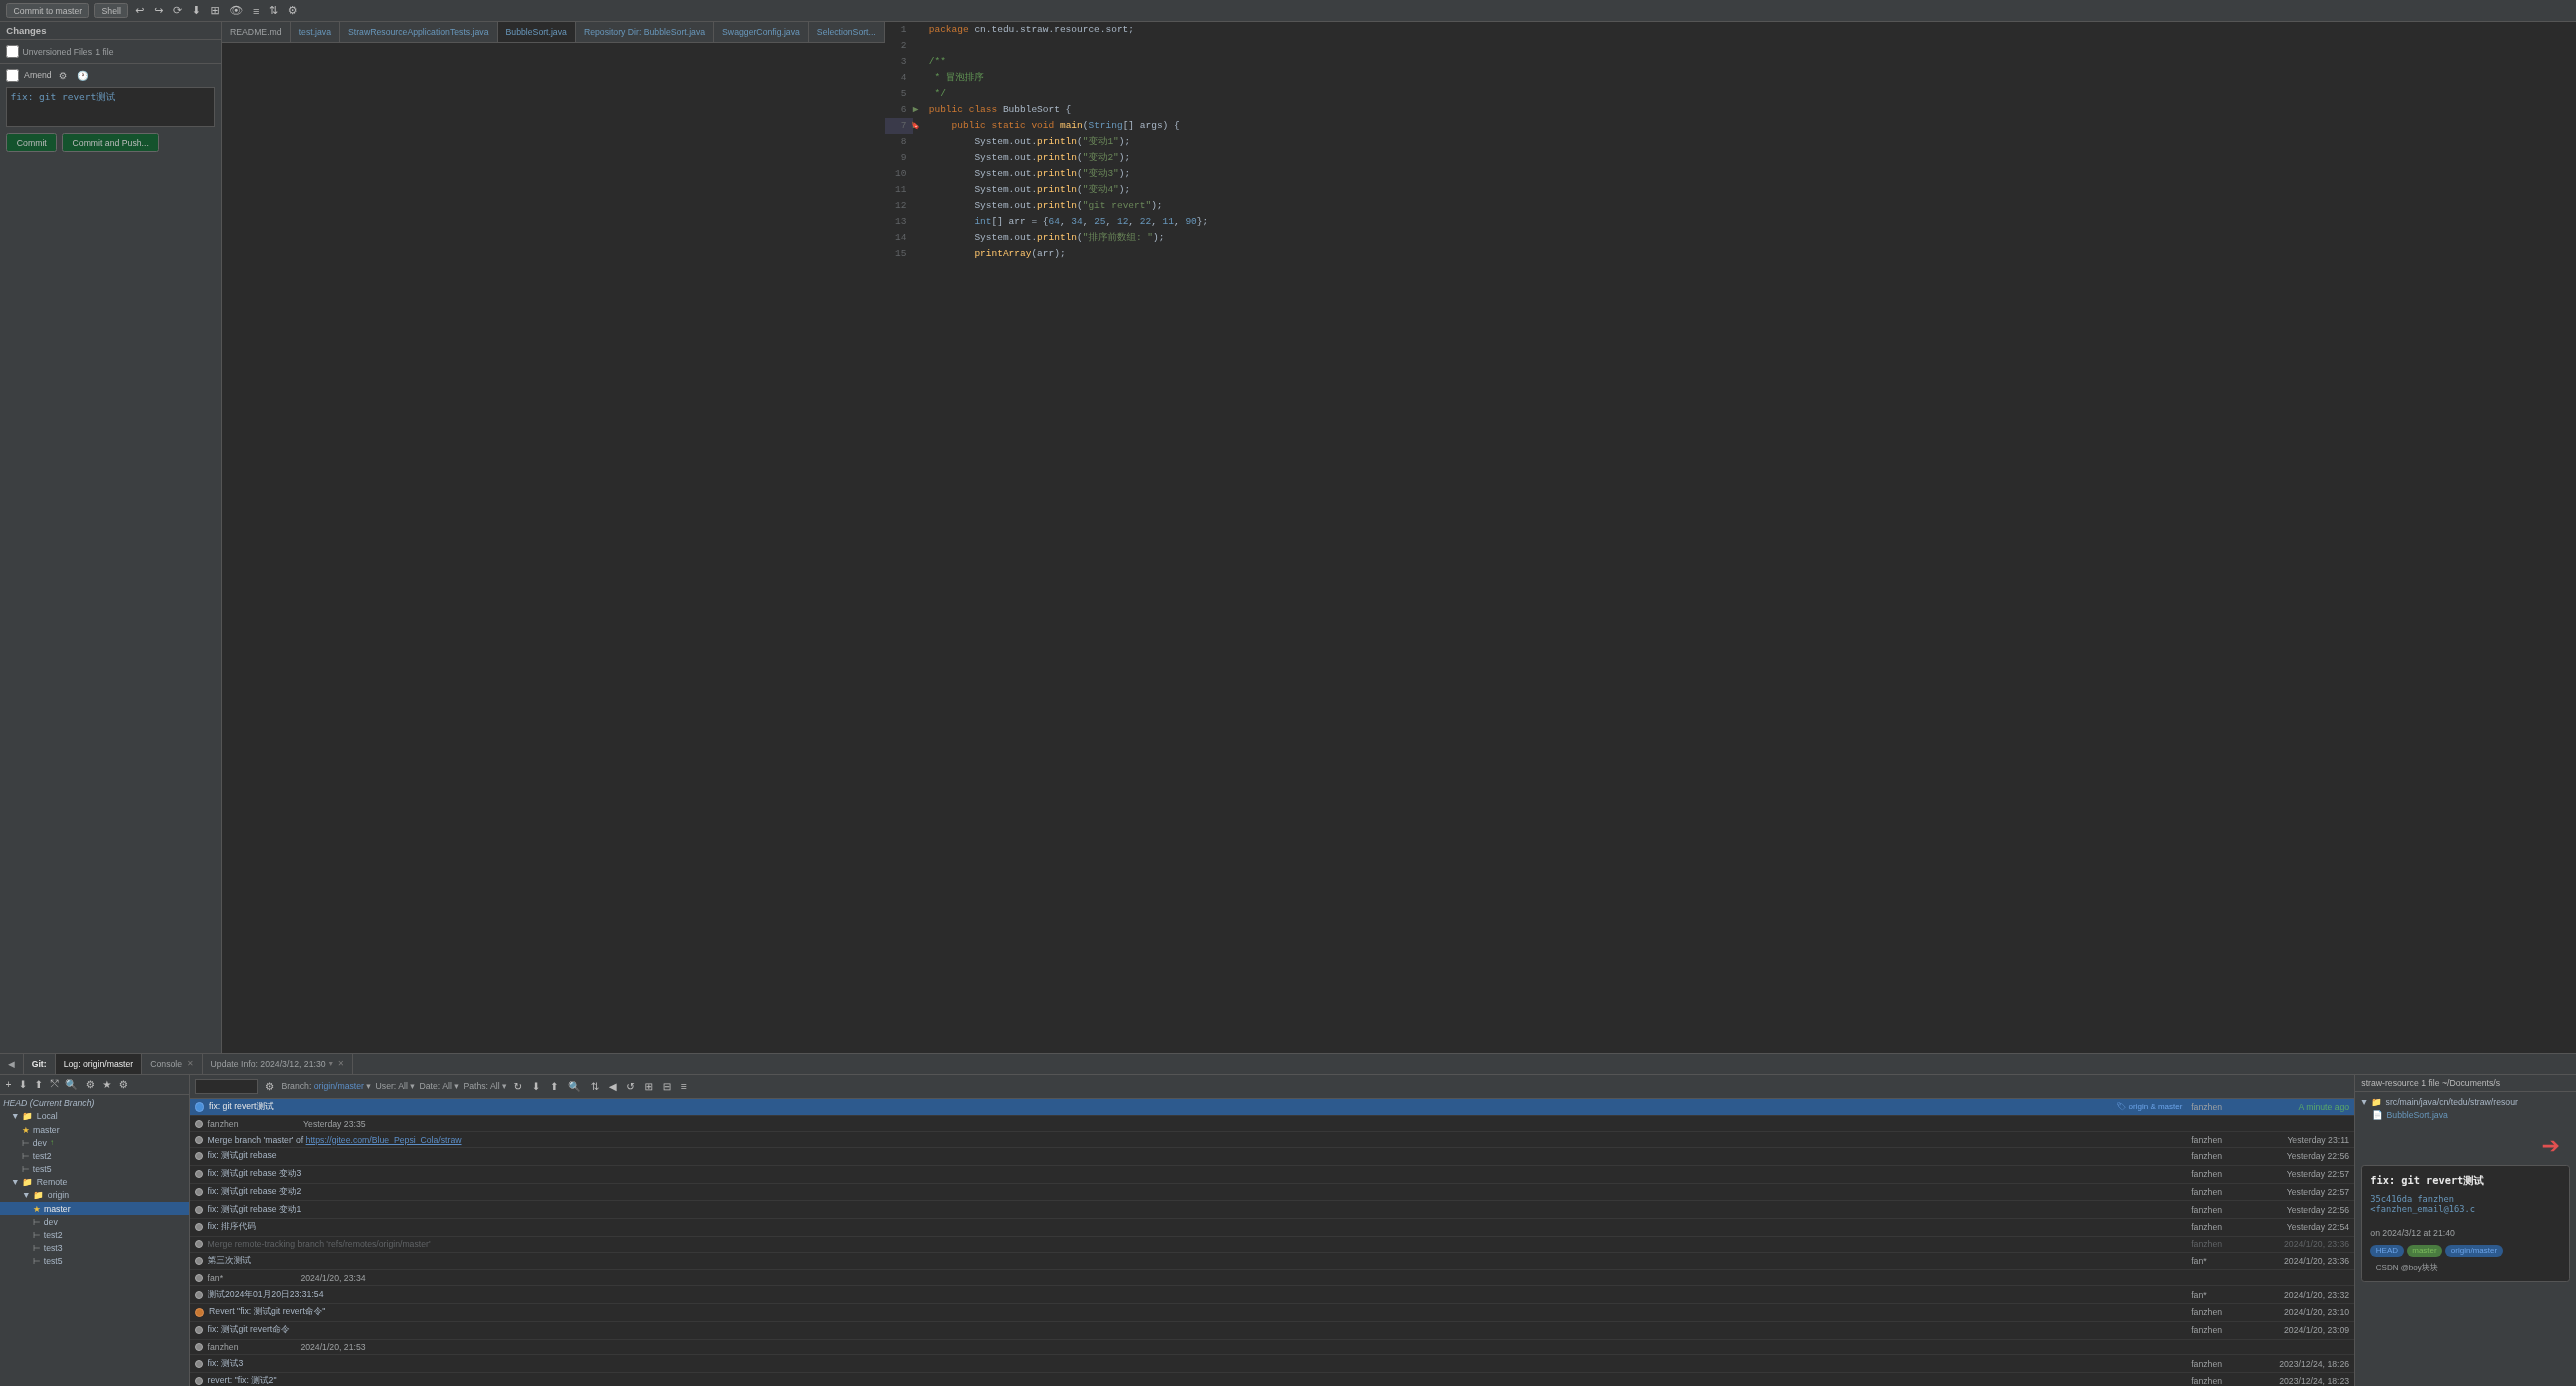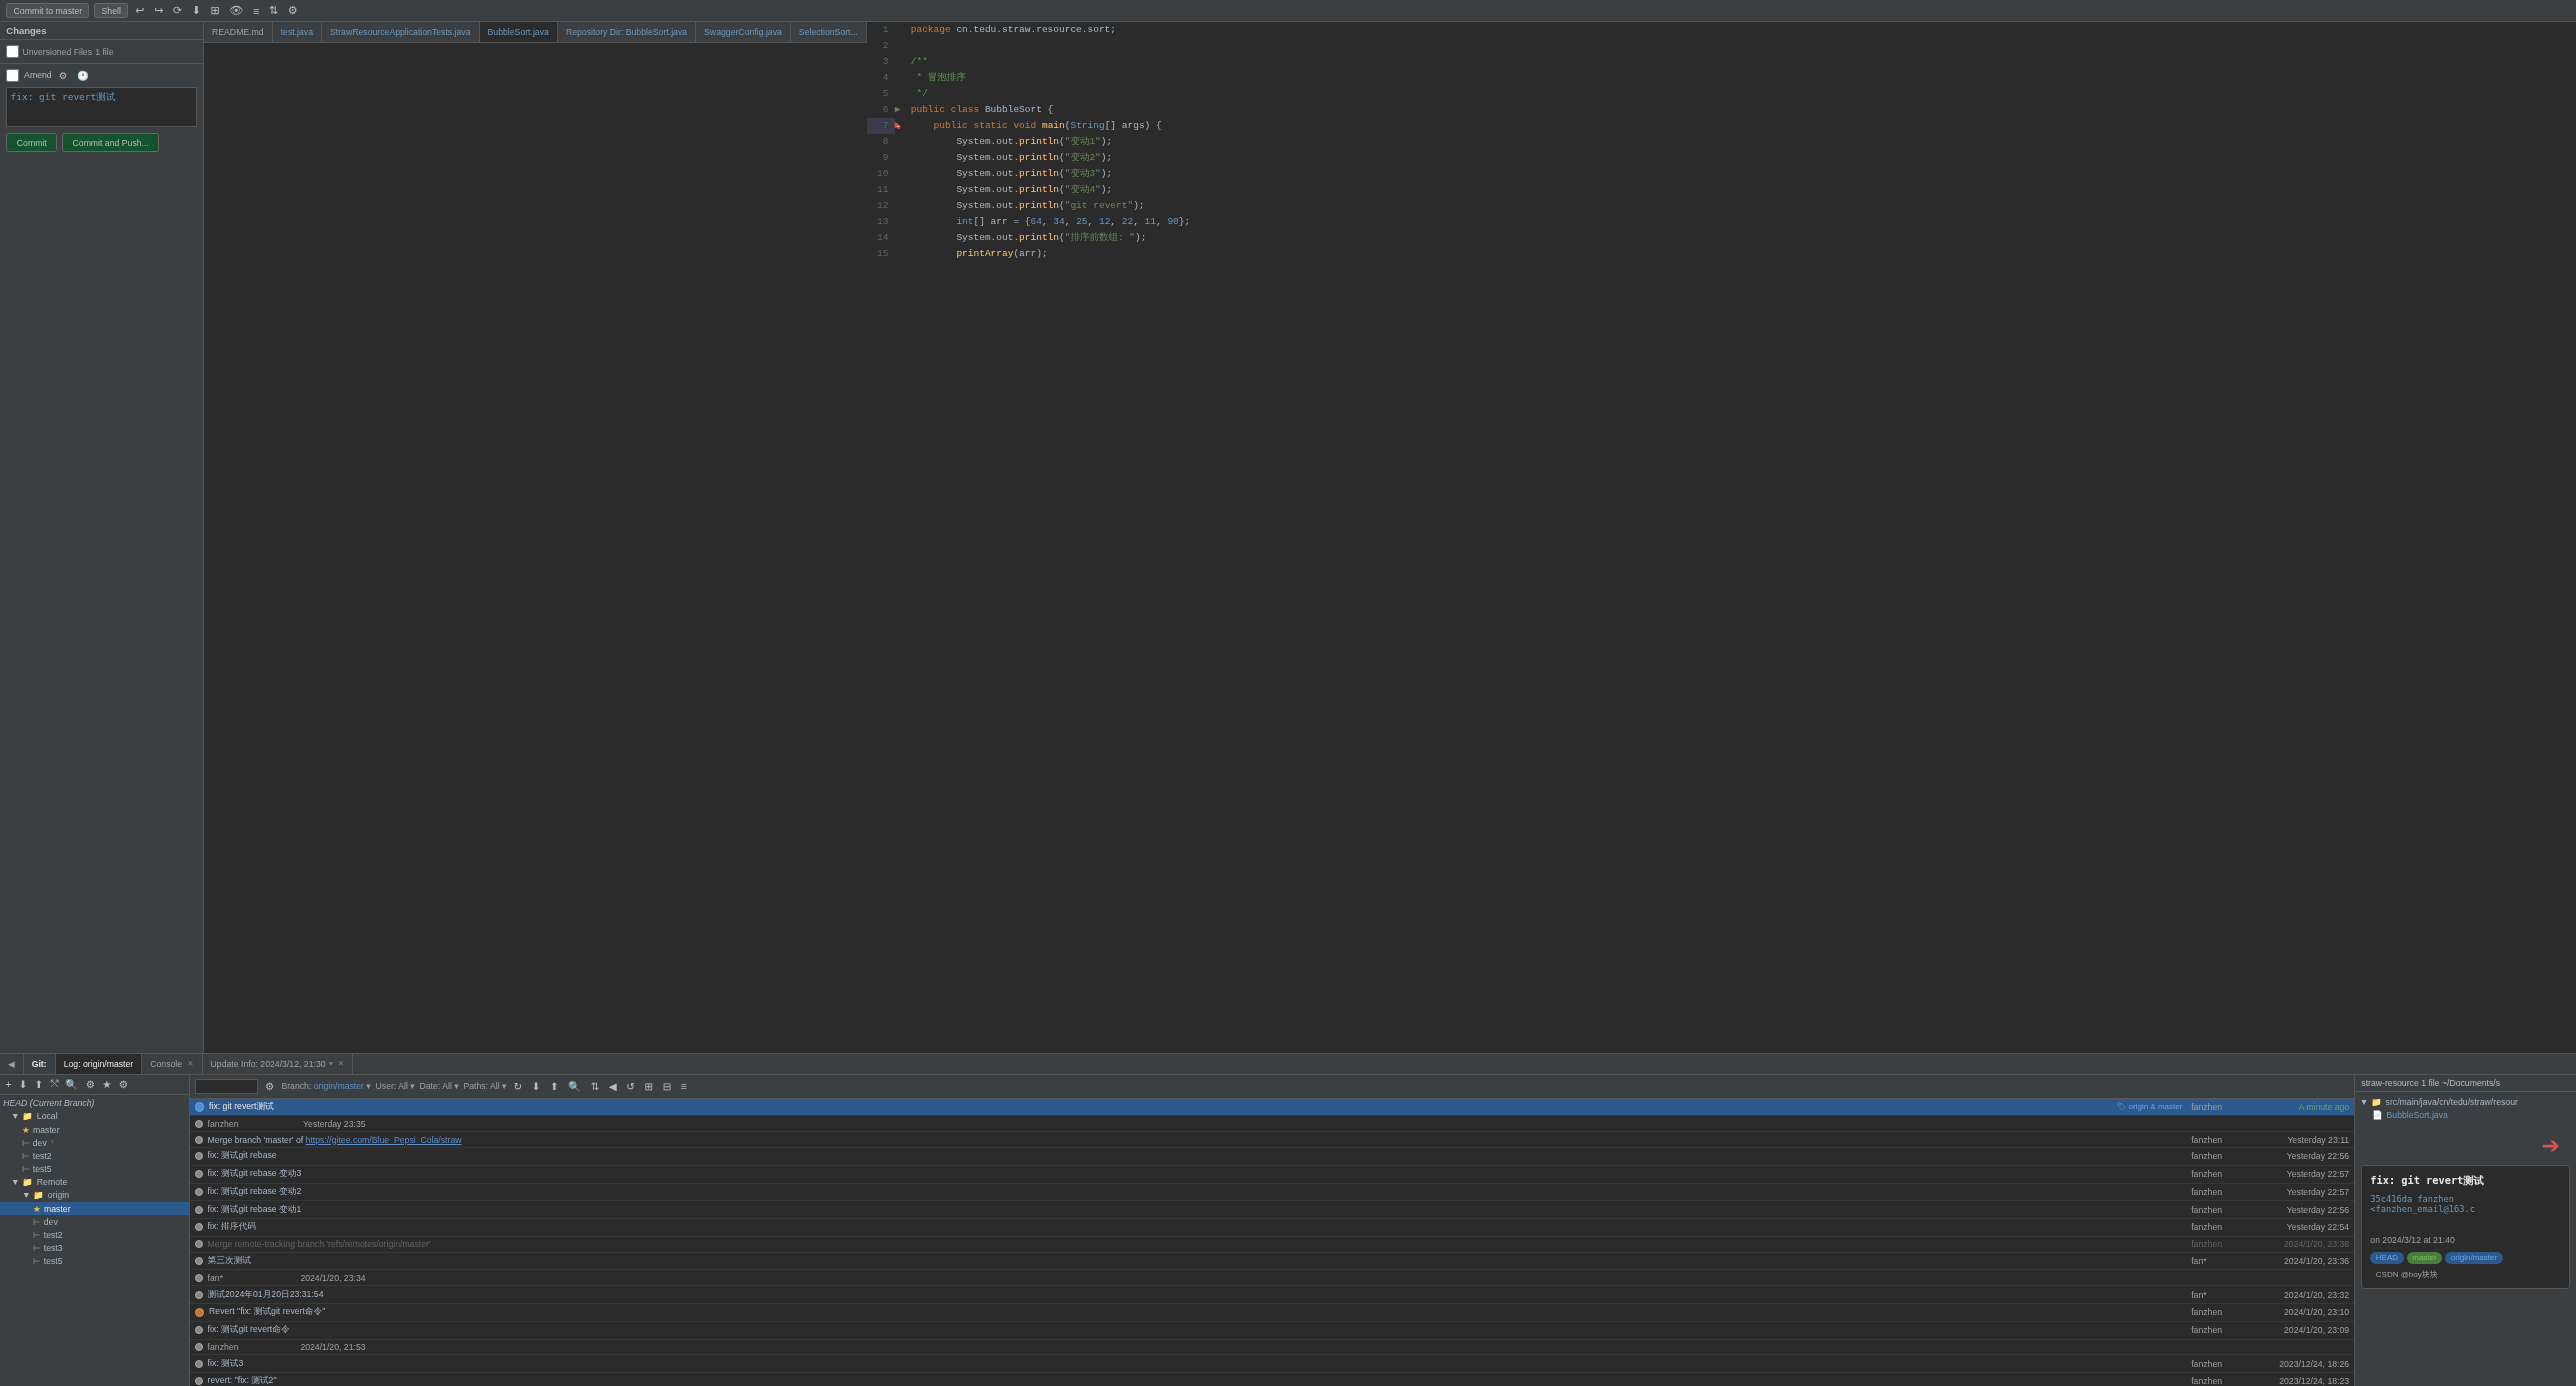--- a/index.html
+++ b/index.html
@@ -7,21 +7,21 @@
 
     
     .top-toolbar { background: #3c3f41; height: 22px; display: flex; align-items: center; padding: 0 6.3px; gap: 4.8px; border-bottom: 0.8px solid #555; flex-shrink: 0; }
     .toolbar-btn { background: #4c5052; border: 0.8px solid #666; color: #bbb; padding: 1.6px 6.3px; font-size: 8.7px; border-radius: 2.4px; cursor: pointer; }
     .toolbar-icon { color: #bbb; font-size: 11px; cursor: pointer; padding: 0 2.4px; }
 
     
     .main-area { display: flex; flex: 1; overflow: hidden; }
 
     
-    .left-panel { width: 204px; background: #3c3f41; border-right: 0.8px solid #555; display: flex; flex-direction: column; flex-shrink: 0; }
+    .left-panel { width: 222px; background: #3c3f41; border-right: 0.8px solid #555; display: flex; flex-direction: column; flex-shrink: 0; }
 
     .left-top { flex: 0 0 auto; }
     .section-header { background: #3c3f41; padding: 3.2px 6.3px; font-size: 9.5px; font-weight: bold; color: #bbb; border-bottom: 0.8px solid #555; }
 
     .changes-area { padding: 3.2px 6.3px; flex: 1; }
     .changes-item { display: flex; align-items: center; gap: 3.2px; padding: 1.6px 0; color: #9da0a2; font-size: 8.7px; }
     .changes-item input[type=checkbox] { margin: 0; }
 
     .commit-message-area { padding: 4.8px 6.3px; border-top: 0.8px solid #555; }
     .amend-row { display: flex; align-items: center; gap: 4.8px; margin-bottom: 4.8px; color: #bbb; font-size: 8.7px; }
@@ -103,21 +103,21 @@
     
     .detail-panel { width: 222px; background: #3c3f41; border-left: 0.8px solid #555; overflow-y: auto; font-size: 8.7px; flex-shrink: 0; }
     .detail-header { padding: 3.2px 6.3px; border-bottom: 0.8px solid #555; color: #bbb; font-size: 8.7px; }
     .detail-tree { padding: 3.2px 4.8px; }
     .detail-tree-item { display: flex; align-items: center; gap: 3.2px; padding: 1.6px 0; cursor: pointer; color: #a9b7c6; }
     .detail-file { color: #6897bb; }
     .detail-folder-icon { color: #c8a84b; }
 
     .commit-detail-box { margin: 6.3px; background: #2b2b2b; border: 0.8px solid #555; border-radius: 3.2px; padding: 8px; }
     .commit-detail-title { font-family: monospace; font-size: 10.3px; font-weight: bold; color: #e8e8e8; margin-bottom: 6.3px; }
-    .commit-detail-hash { color: #6897bb; font-family: monospace; font-size: 8.7px; margin-bottom: 21px; }
+    .commit-detail-hash { color: #6897bb; font-family: monospace; font-size: 8.7px; margin-bottom: 14px; }
     .commit-detail-date { color: #9da0a2; font-size: 8.7px; margin-bottom: 6.3px; }
     .commit-detail-tags { display: flex; gap: 3.2px; flex-wrap: wrap; }
     .detail-tag { padding: 1.6px 5.5px; border-radius: 6.3px; font-size: 8px; }
     .detail-tag.head { background: #2d5a8e; color: #6ba3e8; }
     .detail-tag.master { background: #4a7c40; color: #7cbc5c; }
     .detail-tag.origin { background: #2d5a8e; color: #6ba3e8; }
     .detail-tag.csdn { color: #9da0a2; font-size: 8px; }
 
     .red-arrow { color: #e05050; font-size: 16px; }
   </style>

